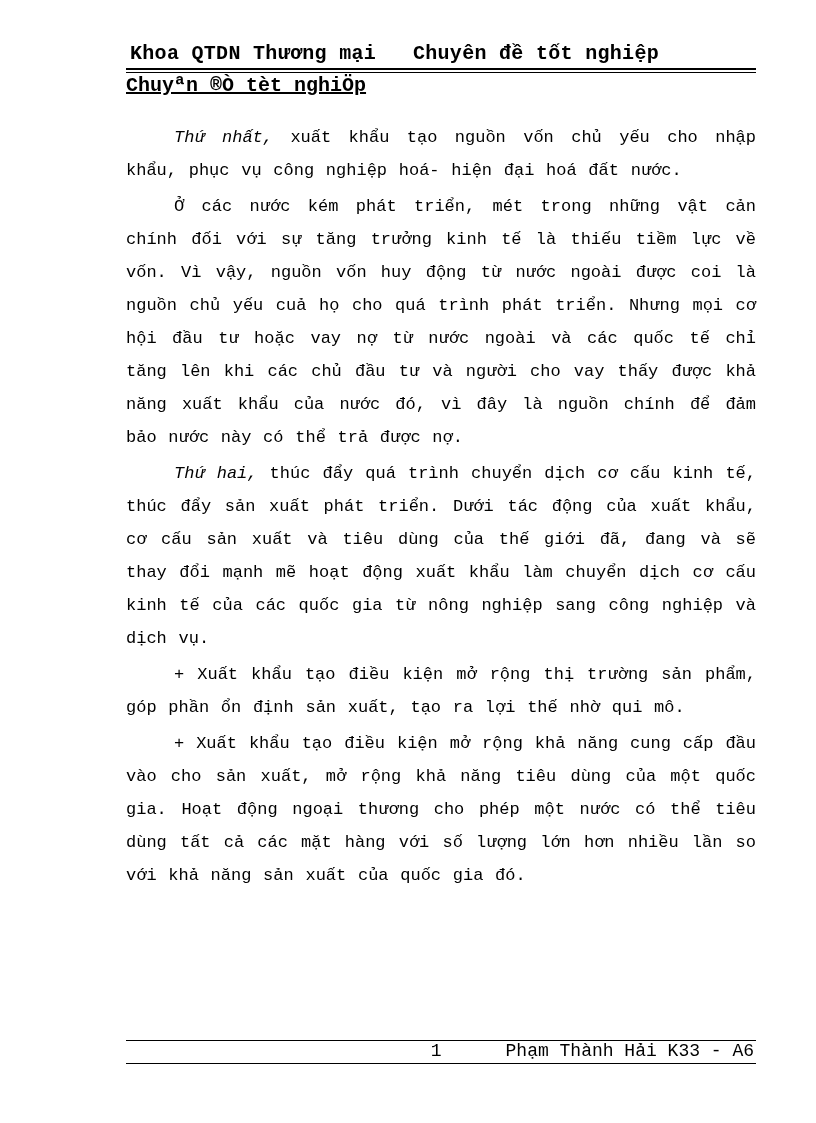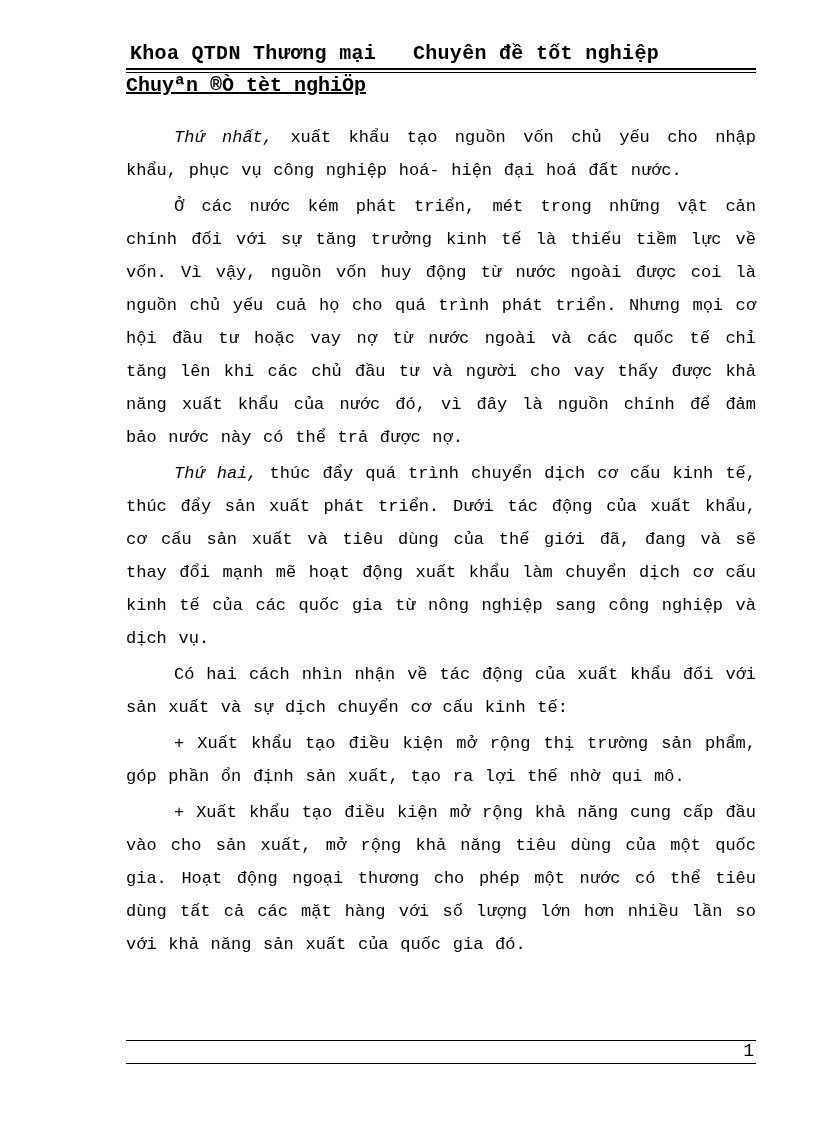--- a/index.html
+++ b/index.html
@@ -71,23 +71,23 @@
     <div class="header">
       <div class="header-line1">Khoa QTDN Thương mại   Chuyên đề tốt nghiệp</div>
       <div class="double-rule"></div>
       <div class="header-line2">Chuyªn ®Ò tèt nghiÖp</div>
     </div>
 
     <div class="body-text">
       <p><em class="lead">Thứ nhất,</em><span> xuất khẩu tạo nguồn vốn chủ yếu cho nhập khẩu, phục vụ công nghiệp hoá- hiện đại hoá đất nước.</span></p>
       <p><em class="lead"></em><span>Ở các nước kém phát triển, mét trong những vật cản chính đối với sự tăng trưởng kinh tế là thiếu tiềm lực về vốn. Vì vậy, nguồn vốn huy động từ nước ngoài được coi là nguồn chủ yếu cuả họ cho quá trình phát triển. Nhưng mọi cơ hội đầu tư hoặc vay nợ từ nước ngoài và các quốc tế chỉ tăng lên khi các chủ đầu tư và người cho vay thấy được khả năng xuất khẩu của nước đó, vì đây là nguồn chính để đảm bảo nước này có thể trả được nợ.</span></p>
       <p><em class="lead">Thứ hai,</em><span> thúc đẩy quá trình chuyển dịch cơ cấu kinh tế, thúc đẩy sản xuất phát triển. Dưới tác động của xuất khẩu, cơ cấu sản xuất và tiêu dùng của thế giới  đã, đang và sẽ thay đổi mạnh mẽ hoạt động xuất khẩu làm chuyển dịch cơ cấu kinh tế của các quốc gia từ nông nghiệp sang công nghiệp và dịch vụ.</span></p>
-      <p><em class="lead"></em><span>Có hai cách nhìn nhận về tác động của xuất khẩu đối với sản xuất và sự dịch chuyển cơ cấu kinh tế:</span></p>
       <p><em class="lead"></em><span>+ Xuất khẩu tạo điều kiện  mở rộng thị trường sản phẩm, góp phần ổn định sản xuất, tạo ra lợi thế nhờ qui mô.</span></p>
       <p><em class="lead"></em><span>+ Xuất khẩu tạo điều kiện mở rộng khả năng cung cấp đầu vào cho sản xuất, mở rộng khả năng tiêu dùng của một quốc gia. Hoạt động ngoại thương cho phép một nước có thể tiêu dùng tất cả các mặt hàng với số lượng lớn hơn nhiều lần so với khả năng sản xuất của quốc gia đó.</span></p>
     </div>
 
   </div>
 
   <div class="footer">
     <span class="page-num">1</span>
+    <span class="author">Phạm Thành Hải K33 - A6</span>
   </div>
 </div>
 
 </body></html>

